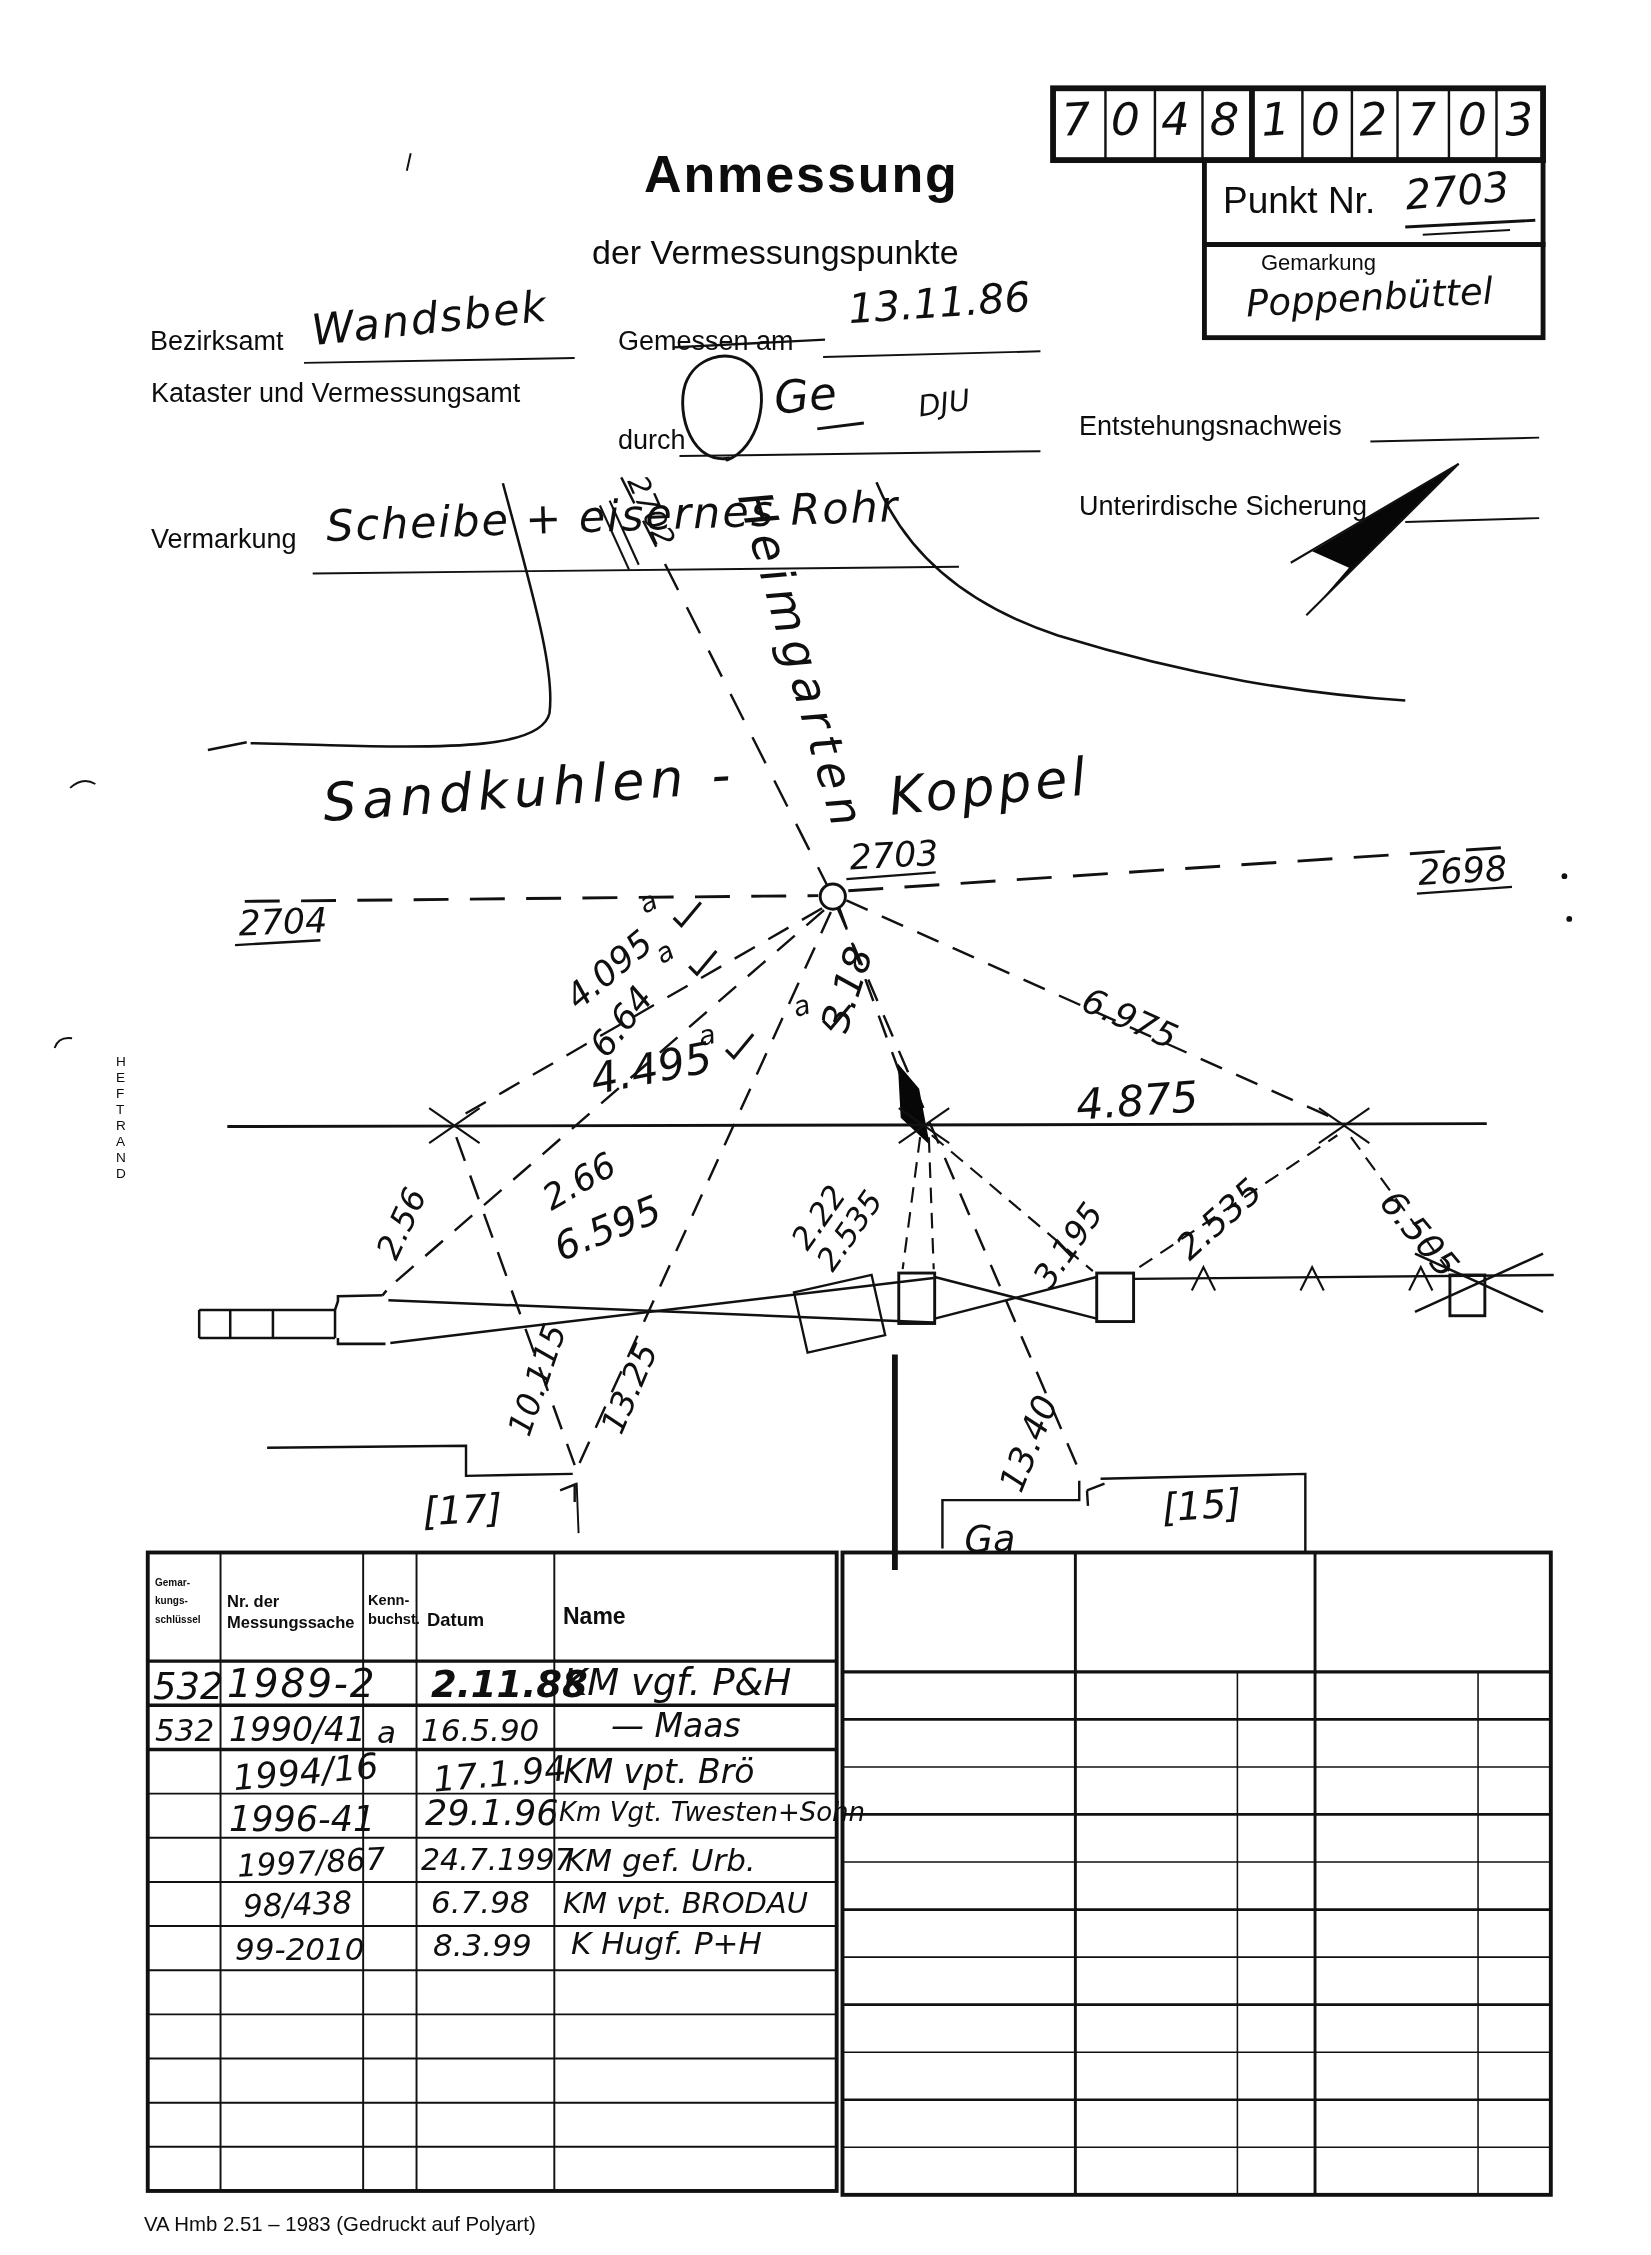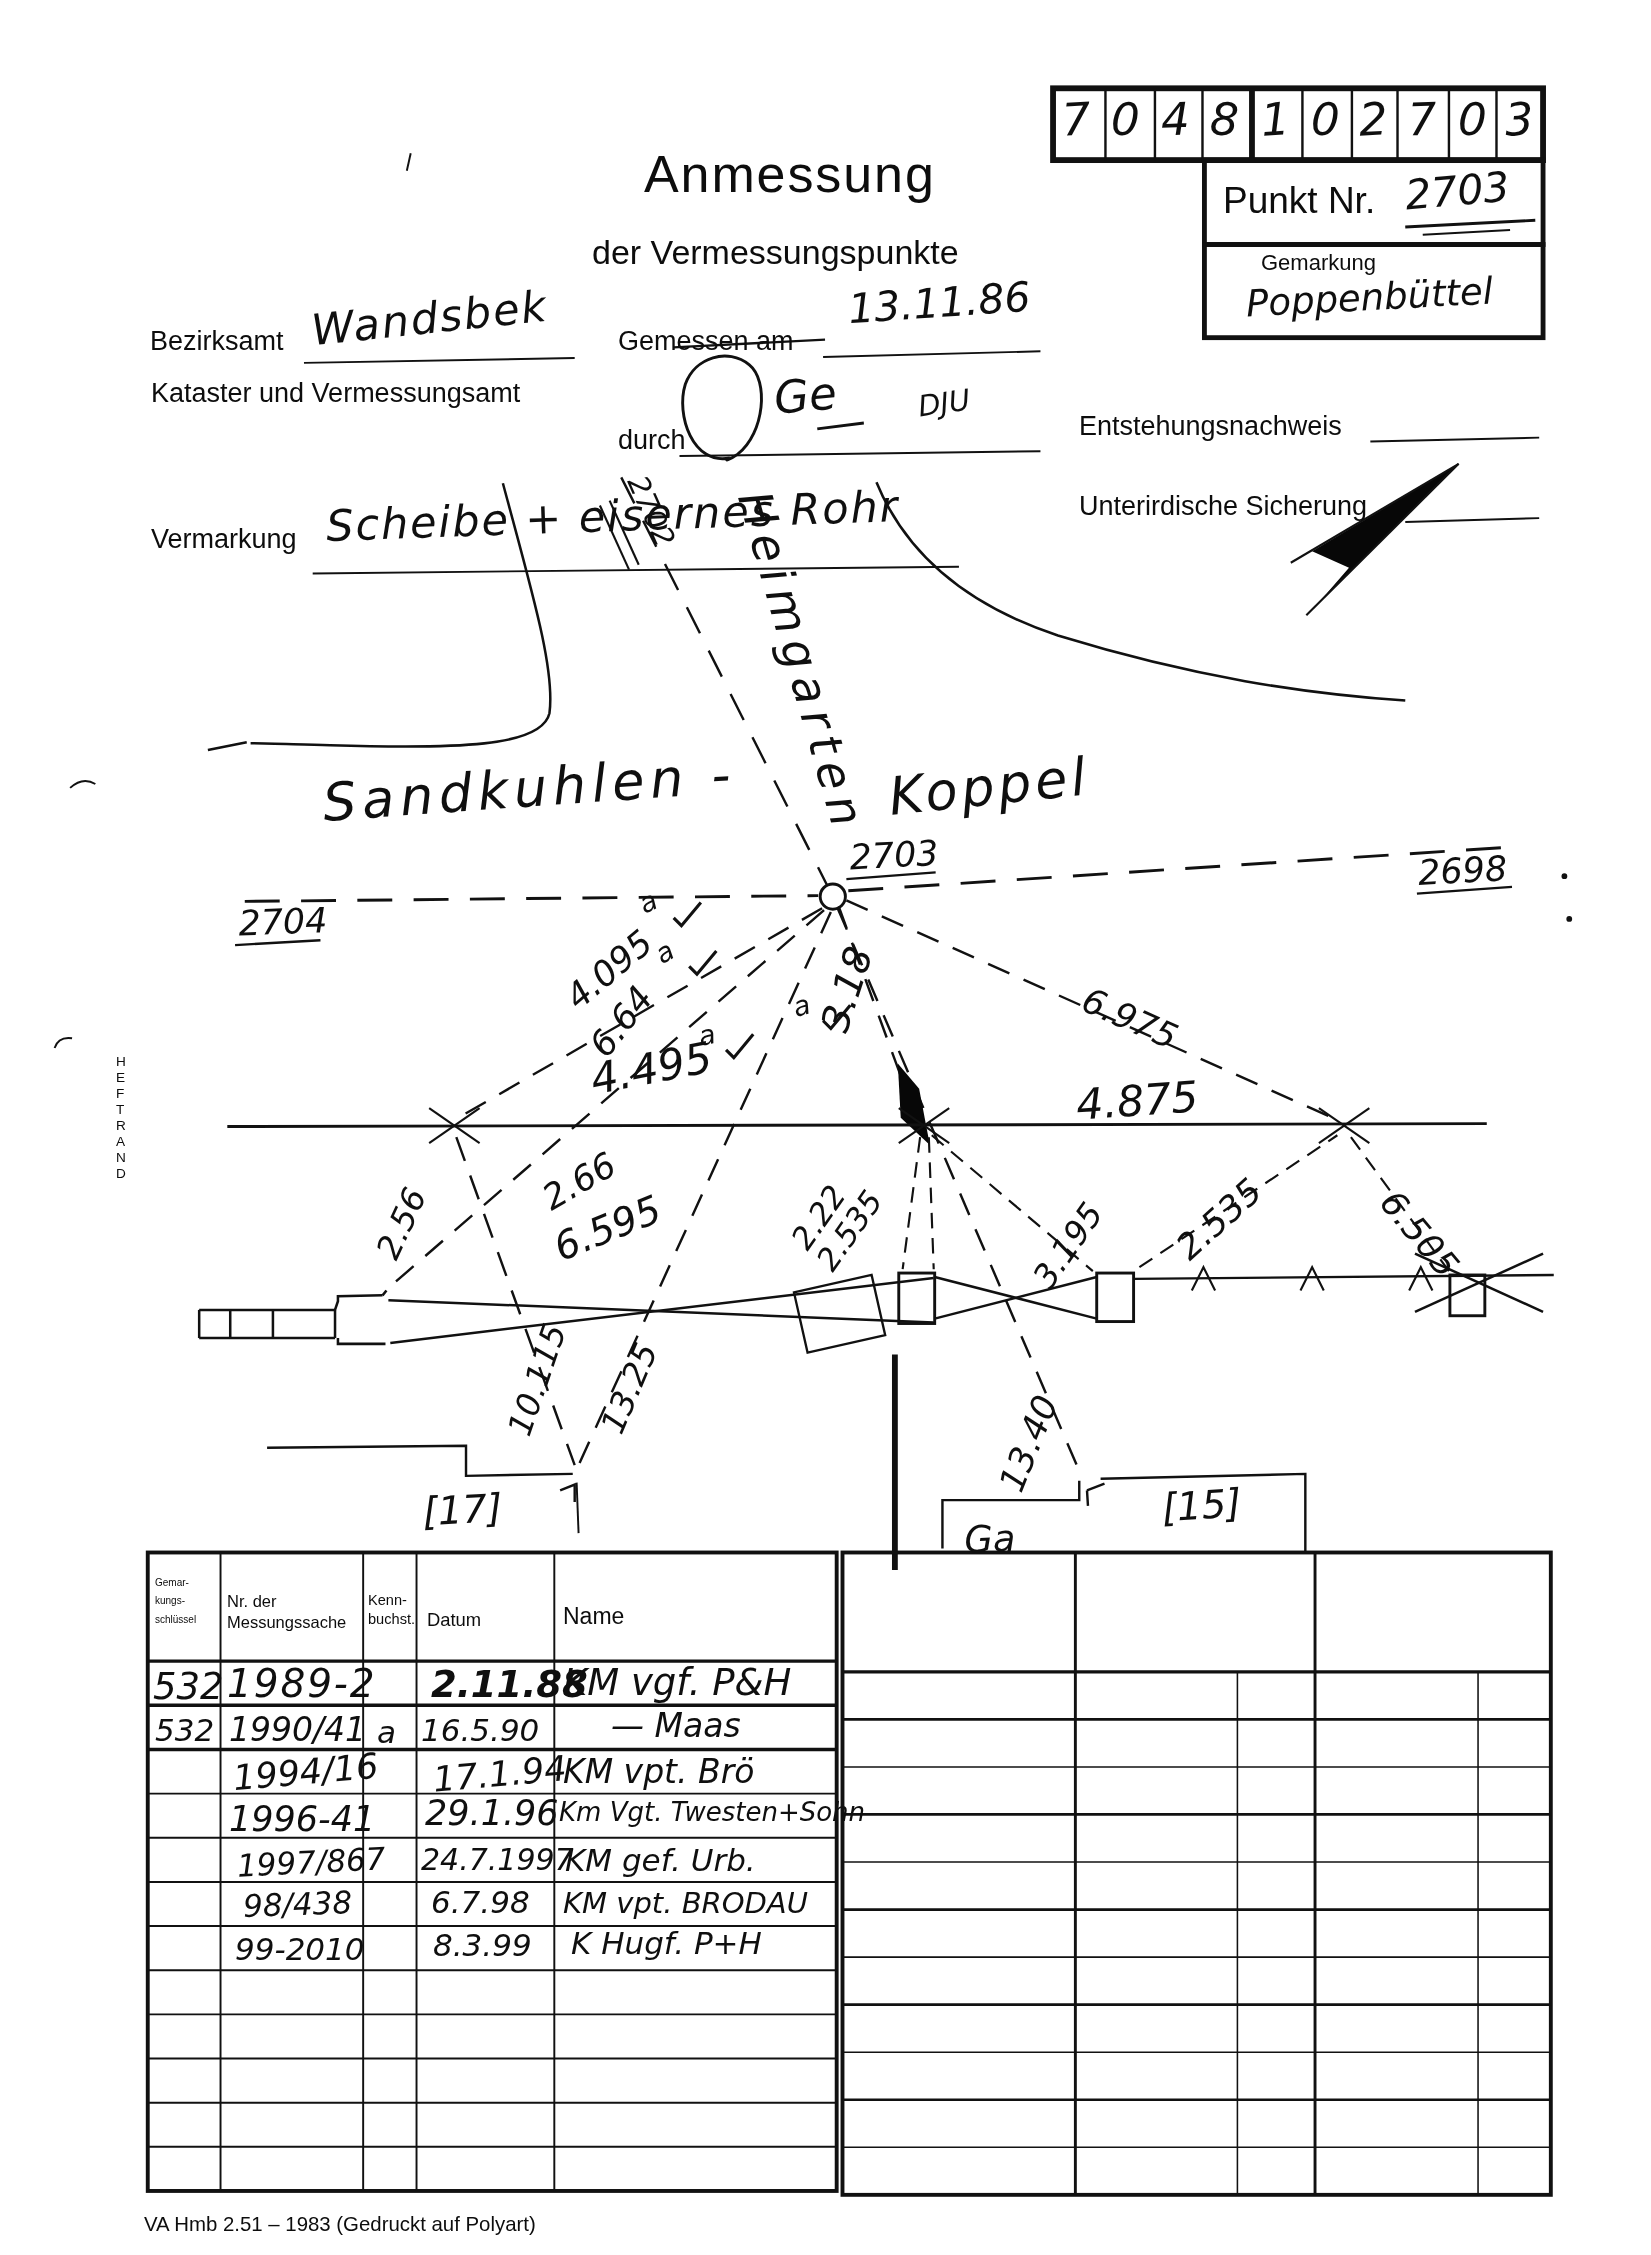--- a/index.html
+++ b/index.html
@@ -1,20 +1,20 @@
 <!DOCTYPE html>
 <html><head>
 <meta charset="utf-8">
 <style>
   html,body{margin:0;padding:0;background:#e8e8e8;}
   #page{position:relative;width:1652px;height:2255px;background:#ffffff;overflow:hidden;
         font-family:"Liberation Sans", sans-serif;color:#0d0d0d;}
   #page svg{position:absolute;left:0;top:0;}
   .print{position:absolute;color:#0d0d0d;white-space:pre-line;}
-  .b{font-weight:normal;}
+  .b{font-weight:bold;}
   .hw{position:absolute;font-family:"DejaVu Sans", sans-serif;font-style:italic;color:#0f0f0f;white-space:nowrap;}
   .hwsvg{font-family:"DejaVu Sans", sans-serif;font-style:italic;fill:#0f0f0f;}
   .vert{width:15.5px;word-break:break-all;line-height:16px;letter-spacing:0;}
   text{white-space:pre;}
 </style>
 </head>
 <body>
 
 <div id="page">
 

